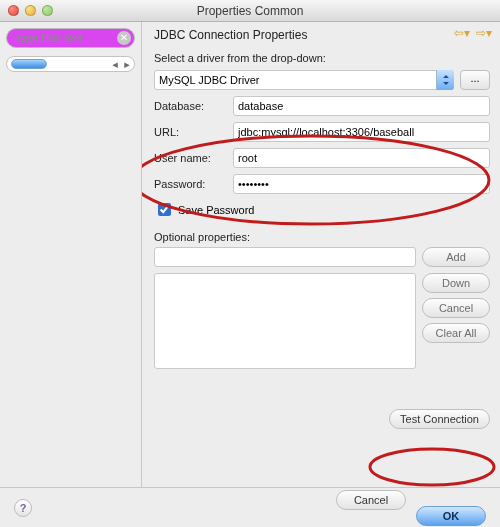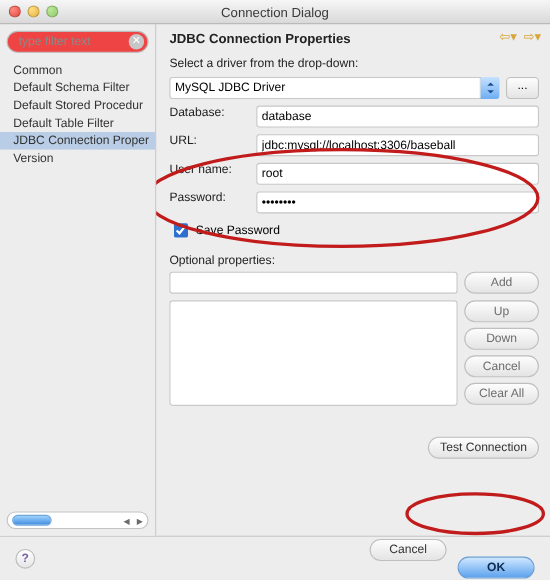--- a/index.html
+++ b/index.html
@@ -45,21 +45,21 @@
     position:relative;
   }
   .filter{
     width:100%;
     height:20px;
     border:1px solid #bcbcbc;
     border-radius:10px;
     padding:2px 22px 2px 10px;
     font-size:11px;
     color:#333;
-    background:#ef4444;
+    background:#d946ef;
   }
   .filter::placeholder{color:#8a8a8a;}
   .clearbtn{
     position:absolute; right:4px; top:3px;
     width:14px;height:14px;border-radius:50%;
     background:#c7c7c7;color:#fff;text-align:center;line-height:13px;font-size:10px;
   }
   .navlist{flex:1; padding:4px 0; overflow:hidden;}
   .navitem{
     padding:2px 6px 2px 12px;
@@ -87,29 +87,29 @@
   }
   .scroller .arrows{display:flex;gap:2px;}
   .scroller .arr{width:10px;height:10px;display:flex;align-items:center;justify-content:center;color:#6a6a6a;}
   .main{
     flex:1;
     padding:6px 10px 4px 12px;
     position:relative;
     overflow:hidden;
   }
   .main h1{
-    font-size:12px;font-weight:bold;margin:0 0 10px 0;color:#222;
+    font-size:12px;font-weight:normal;margin:0 0 10px 0;color:#222;
   }
   .navarrows{
     position:absolute; right:8px; top:4px;
     display:flex; gap:6px; align-items:center;
   }
   .navarrows span{font-size:12px;color:#d8a63a;}
   .label{color:#222;font-size:11px;}
-  .row{display:flex;margin:6px 0;}
+  .row{display:flex;align-items:center;margin:6px 0;}
   .row .l{width:79px;flex:none;}
   .row .f{flex:1;}
   input.text, select.sel {
     width:100%;
     height:20px;
     font-size:11px;
     border:1px solid #c8c8c8;
     background:#fff;
     padding:2px 4px;
     border-radius:3px;
@@ -142,21 +142,21 @@
     display:flex;align-items:center;justify-content:center;
     cursor:pointer;padding:0 10px;
   }
   .btn.small{min-width:68px;text-align:right;}
   .propcol{display:flex;flex-direction:column;gap:5px;align-items:stretch;}
   .propsplit{display:flex;gap:6px;margin-top:6px;align-items:flex-start;}
   .listbox{
     flex:1;height:96px;
     border:1px solid #cacaca;border-radius:3px;background:#fff;
   }
-  .testrow{display:flex;justify-content:flex-end;margin-top:28px;align-items:center;}
+  .testrow{display:flex;justify-content:flex-end;margin-top:40px;align-items:center;}
   .footer{
     height:40px;
     border-top:1px solid #c7c7c7;
     display:flex;align-items:center;justify-content:space-between;
     padding:0 14px;
     background:#ededed;
   }
   .help{
     width:18px;height:18px;border-radius:50%;
     border:1px solid #bcbcbc;
@@ -173,36 +173,28 @@
 </style>
 </head>
 <body>
 
 <div class="titlebar">
   <div class="traffic">
     <div class="tl red"></div>
     <div class="tl yel"></div>
     <div class="tl grn"></div>
   </div>
-  <div class="title">Connection Dialog</div>
+  <div class="title">Properties Common</div>
 </div>
 
 <div class="content">
   <div class="sidebar">
     <div class="filterwrap">
       <input class="filter" placeholder="type filter text" style="">
       <div class="clearbtn">✕</div>
-    </div>
-    <div class="navlist">
-      <div class="navitem">Common</div>
-      <div class="navitem">Default Schema Filter</div>
-      <div class="navitem">Default Stored Procedur</div>
-      <div class="navitem">Default Table Filter</div>
-      <div class="navitem sel">JDBC Connection Proper</div>
-      <div class="navitem">Version</div>
     </div>
     <div class="scroller">
       <div class="thumb"></div>
       <div class="arrows">
         <div class="arr">◂</div>
         <div class="arr">▸</div>
       </div>
     </div>
   </div>
 
@@ -248,21 +240,20 @@
     </div>
 
     <div class="label optlabel">Optional properties:</div>
     <div class="optrow">
       <input class="text propinput" value="" style="">
       <div class="btn small">Add</div>
     </div>
     <div class="propsplit">
       <div class="listbox"></div>
       <div class="propcol">
-        <div class="btn small">Up</div>
         <div class="btn small">Down</div>
         <div class="btn small">Cancel</div>
         <div class="btn small">Clear All</div>
       </div>
     </div>
 
     <div class="testrow">
       <div class="btn" style="color:#333;">Test Connection</div>
     </div>
 

